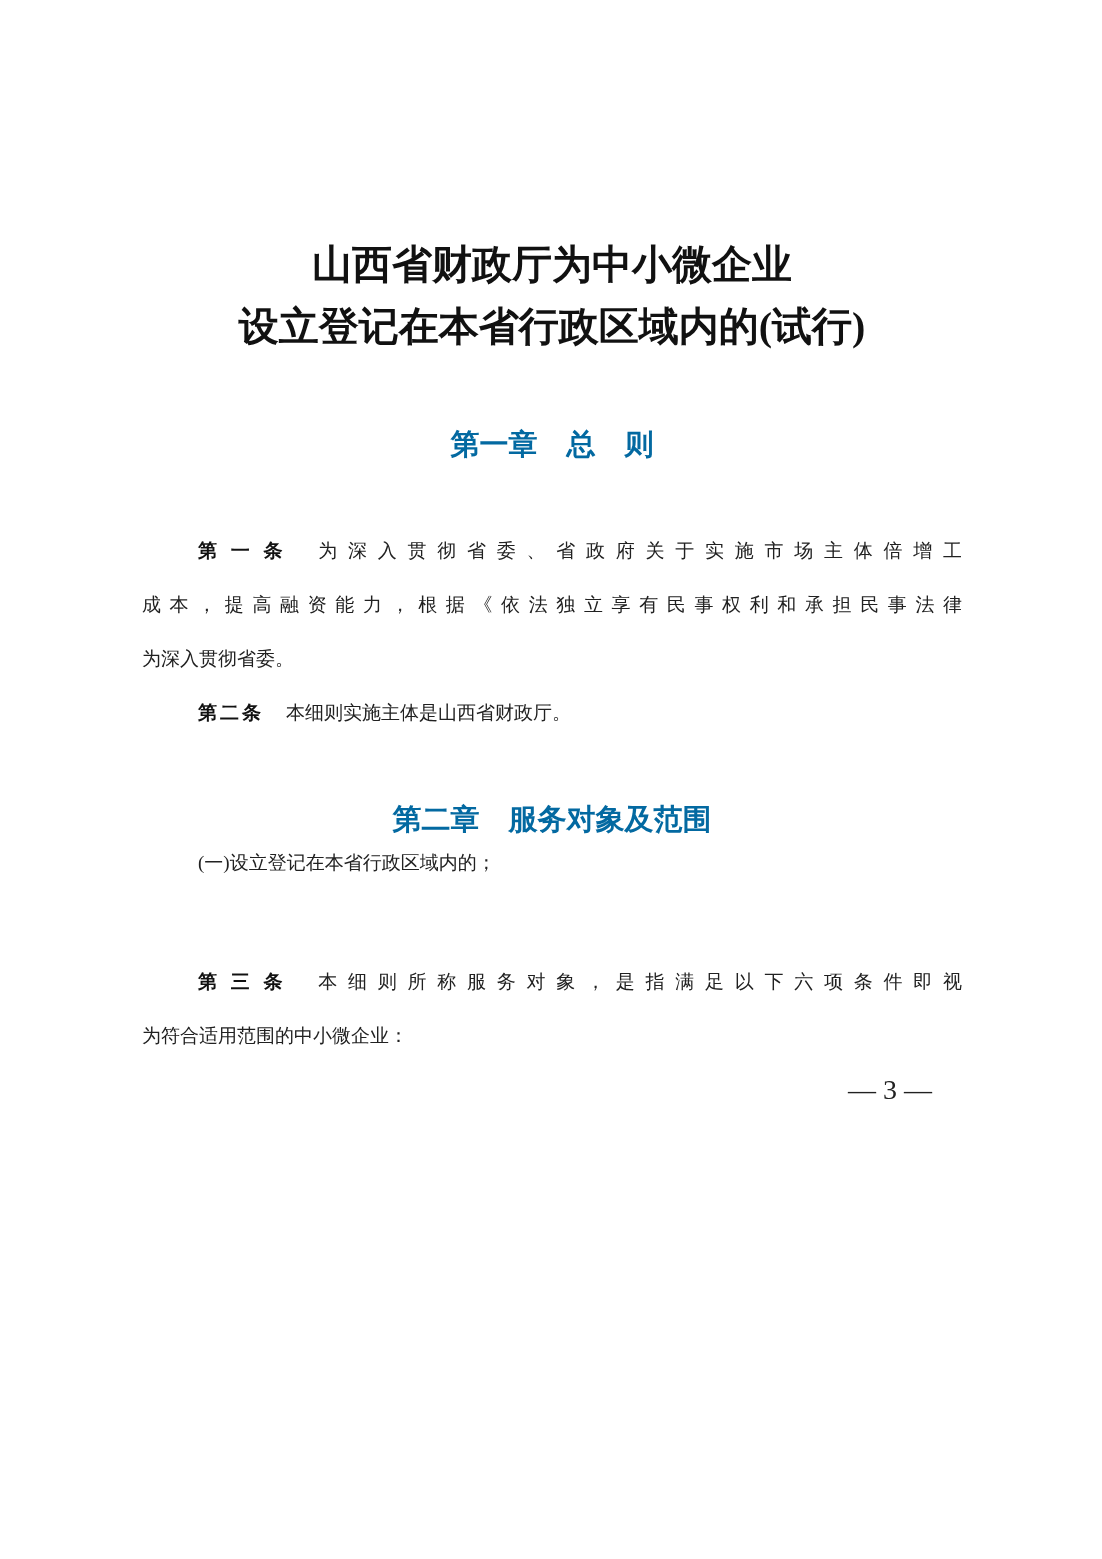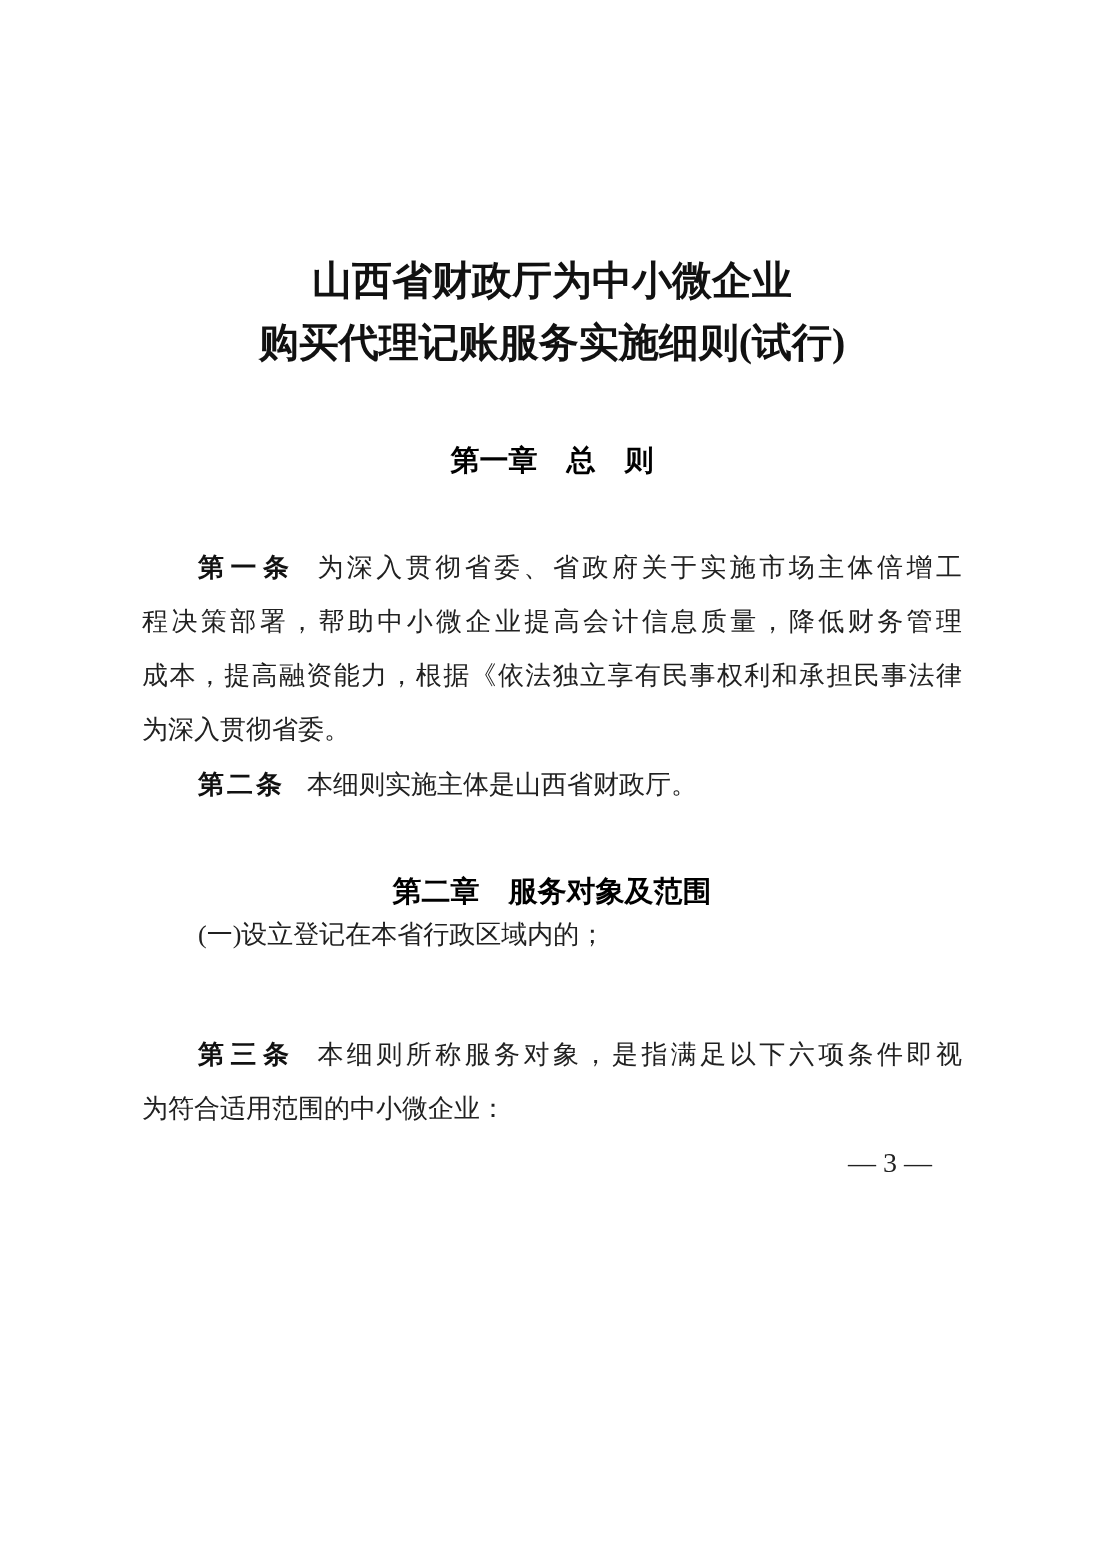--- a/index.html
+++ b/index.html
@@ -12,47 +12,47 @@
     width: 1102px;
     height: 1559px;
     background: #ffffff;
     overflow: hidden;
     font-family: "Liberation Serif", serif;
     color: #1f1f1f;
   }
   .content {
     position: absolute;
     left: 142px;
-    top: 16px;
+    top: 0;
     width: 820px;
   }
   .title-block {
     margin-top: 234px;
     text-align: center;
   }
   .title-line {
     font-size: 40px;
     line-height: 62px;
     font-weight: bold;
     color: #111111;
     font-family: "Liberation Serif", serif;
     letter-spacing: 0px;
   }
   .chapter-heading {
     text-align: center;
     font-weight: bold;
     font-size: 29px;
     line-height: 34px;
-    color: #000000;
+    color: #0369a1;
     font-family: "Liberation Sans", sans-serif;
   }
   .ch1 { margin-top: 69px; }
   .ch2 { margin-top: 62px; }
   .para {
-    font-size: 26px;
+    font-size: 19px;
     line-height: 54px;
     color: #212121;
   }
   .a1 { margin-top: 63px; }
   .a3 { margin-top: 65px; }
   .line {
     text-align: justify;
   }
   .line.fill {
     text-align-last: justify;
@@ -76,30 +76,29 @@
   }
 </style>
 </head>
 <body>
 
 <div class="page">
   <div class="content">
 
     <div class="title-block">
       <div class="title-line">山西省财政厅为中小微企业</div>
-      <div class="title-line">购买代理记账服务实施细则(试行)</div>
+      <div class="title-line">设立登记在本省行政区域内的(试行)</div>
     </div>
 
     <div class="chapter-heading ch1">第一章　总　则</div>
 
     <div class="para a1">
       <div class="line fill indent">
         <span class="art-num">第一条</span><span>为深入贯彻省委、省政府关于实施市场主体倍增工</span>
       </div>
-      <div class="line fill">程决策部署，帮助中小微企业提高会计信息质量，降低财务管理</div>
       <div class="line fill">成本，提高融资能力，根据《依法独立享有民事权利和承担民事法律</div>
       <div class="line">为深入贯彻省委。</div>
     </div>
 
     <div class="para">
       <div class="line indent">
         <span class="art-num">第二条</span><span>本细则实施主体是山西省财政厅。</span>
       </div>
     </div>
 

